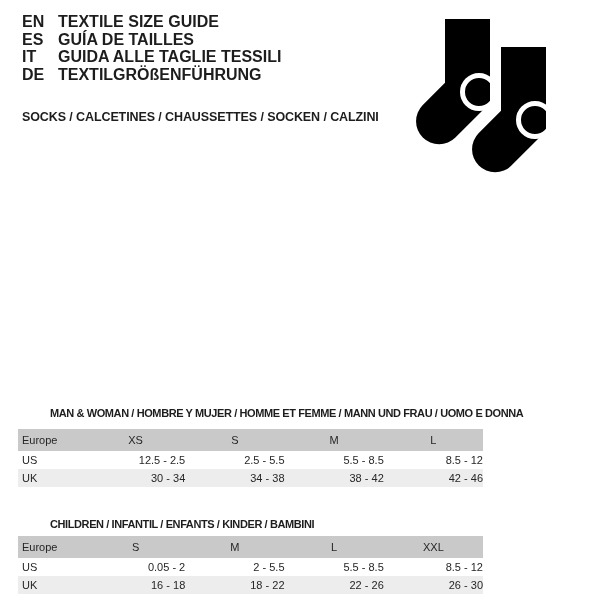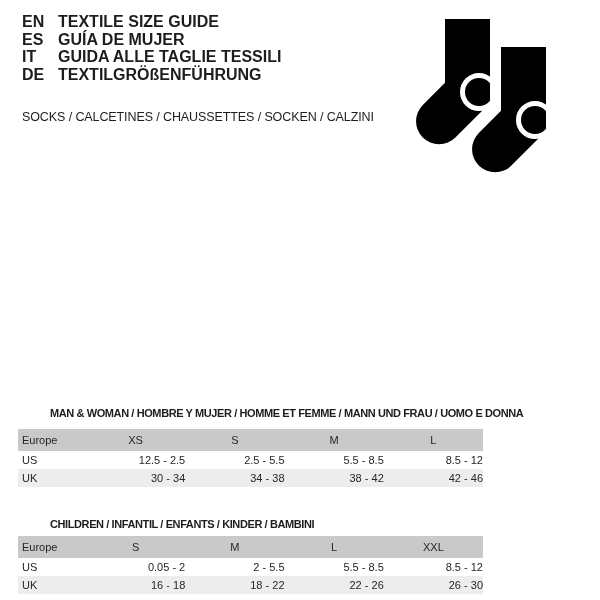--- a/index.html
+++ b/index.html
@@ -14,21 +14,21 @@
     position:relative;overflow:hidden;
   }
   .page{position:absolute;inset:0;}
 
   
   .lang-block{position:absolute;left:22px;top:15px;}
   .lang-row{display:flex;height:17.6px;font-weight:bold;font-size:16px;line-height:14px;}
   .lang-code{width:36px;}
   .product-line{
     position:absolute;left:22px;top:110px;
-    font-weight:normal;font-size:12.5px;letter-spacing:-0.1px;
+    font-weight:bold;font-size:12.5px;letter-spacing:-0.1px;
   }
 
   
   .socks-svg{position:absolute;left:403px;top:12px;width:160px;height:168px;color:#000;}
 
   
   .size-section{position:absolute;left:18px;width:465px;}
   .sec-adults{top:407px;}
   .sec-children{top:518px;}
   .table-title{
@@ -54,21 +54,21 @@
 
 <div class="page">
 
   <div class="lang-block" id="langList">
       <div class="lang-row">
         <span class="lang-code">EN</span>
         <span>TEXTILE SIZE GUIDE</span>
       </div>
       <div class="lang-row">
         <span class="lang-code">ES</span>
-        <span>GUÍA DE MUJER</span>
+        <span>GUÍA DE TAILLES</span>
       </div>
       <div class="lang-row">
         <span class="lang-code">IT</span>
         <span>GUIDA ALLE TAGLIE TESSILI</span>
       </div>
       <div class="lang-row">
         <span class="lang-code">DE</span>
         <span>TEXTILGRÖßENFÜHRUNG</span>
       </div>
     </div>

